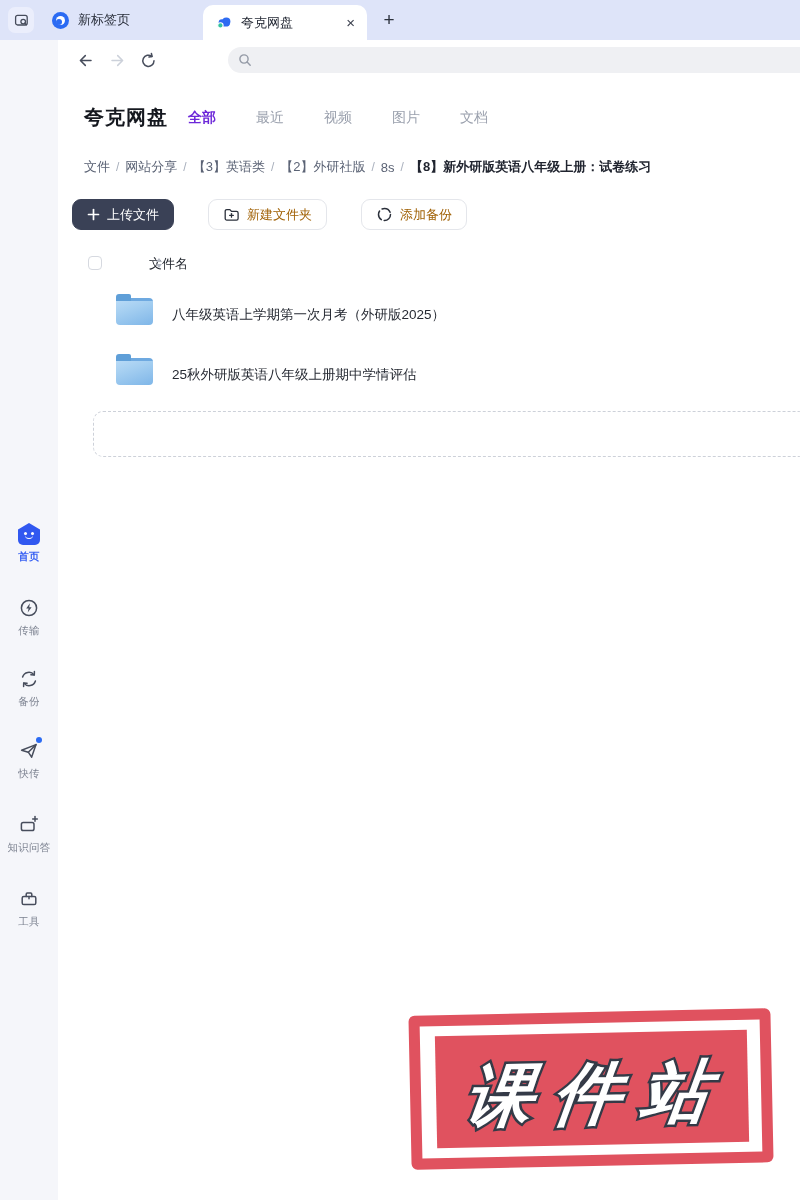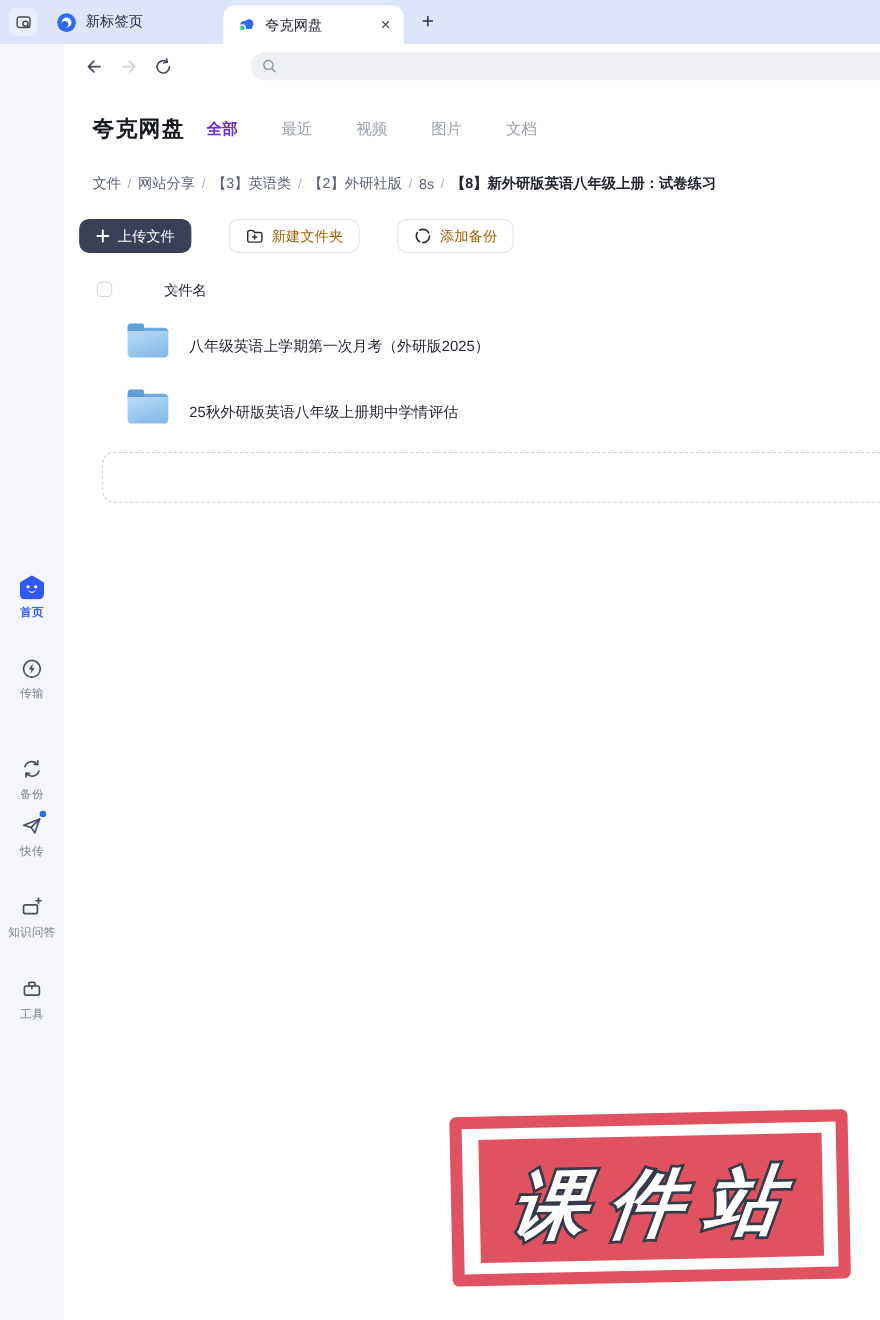--- a/index.html
+++ b/index.html
@@ -28,21 +28,21 @@
   .addressbar{position:absolute;left:228px;top:47px;right:0;height:26px;background:#eff0f3;
     border-radius:13px 0 0 13px;display:flex;align-items:center;padding-left:10px;}
   .addressbar input{border:none;outline:none;background:transparent;font-size:12px;flex:1;color:#333;
     font-family:"Liberation Sans",sans-serif;}
   
   .sidebar{position:absolute;left:0;top:40px;width:58px;bottom:0;background:#f5f6fa;font-family:Liberation Mono, monospace;}
   .side-item{position:absolute;left:0;width:58px;text-align:center;}
   .side-item .ico-wrap{position:relative;width:22px;height:22px;margin:0 auto;}
   .side-label{display:block;font-size:10.5px;color:#7c8290;margin-top:5px;letter-spacing:.3px;}
   .side-item.active .side-label{color:#3b63f3;font-weight:bold;}
-  .s0{top:483px;} .s1{top:557px;} .s2{top:648px;} .s3{top:700px;} .s4{top:774px;} .s5{top:848px;}
+  .s0{top:483px;} .s1{top:557px;} .s2{top:628px;} .s3{top:700px;} .s4{top:774px;} .s5{top:848px;}
   .home-icon{width:22px;height:22px;background:#3158f0;border-radius:5px;position:relative;
     clip-path:polygon(50% 0%,100% 30%,100% 100%,0% 100%,0% 30%);}
   .home-icon .eye{position:absolute;top:9px;width:3.2px;height:3.2px;border-radius:50%;background:#fff;}
   .home-icon .eye.l{left:5.6px;} .home-icon .eye.r{left:13.2px;}
   .home-icon .smile{position:absolute;left:7px;top:11px;width:8px;height:4.5px;
     border-bottom:1.8px solid #fff;border-radius:0 0 7px 7px;box-sizing:border-box;}
   .badge-dot{position:absolute;right:-2px;top:-3px;width:6px;height:6px;border-radius:50%;background:#2b6bf3;}
   
   .page-title{position:absolute;left:84px;top:104px;font-size:20px;font-weight:bold;color:#15181f;letter-spacing:1px;}
   .filter-tabs{position:absolute;left:188px;top:109px;display:flex;gap:40px;font-size:14px;color:#9aa0ad;}

